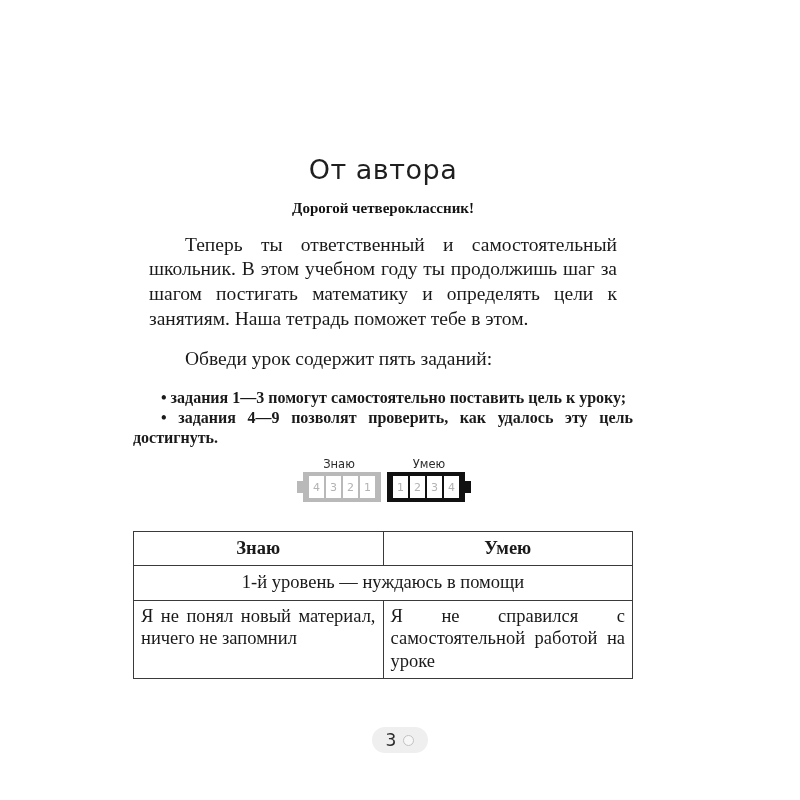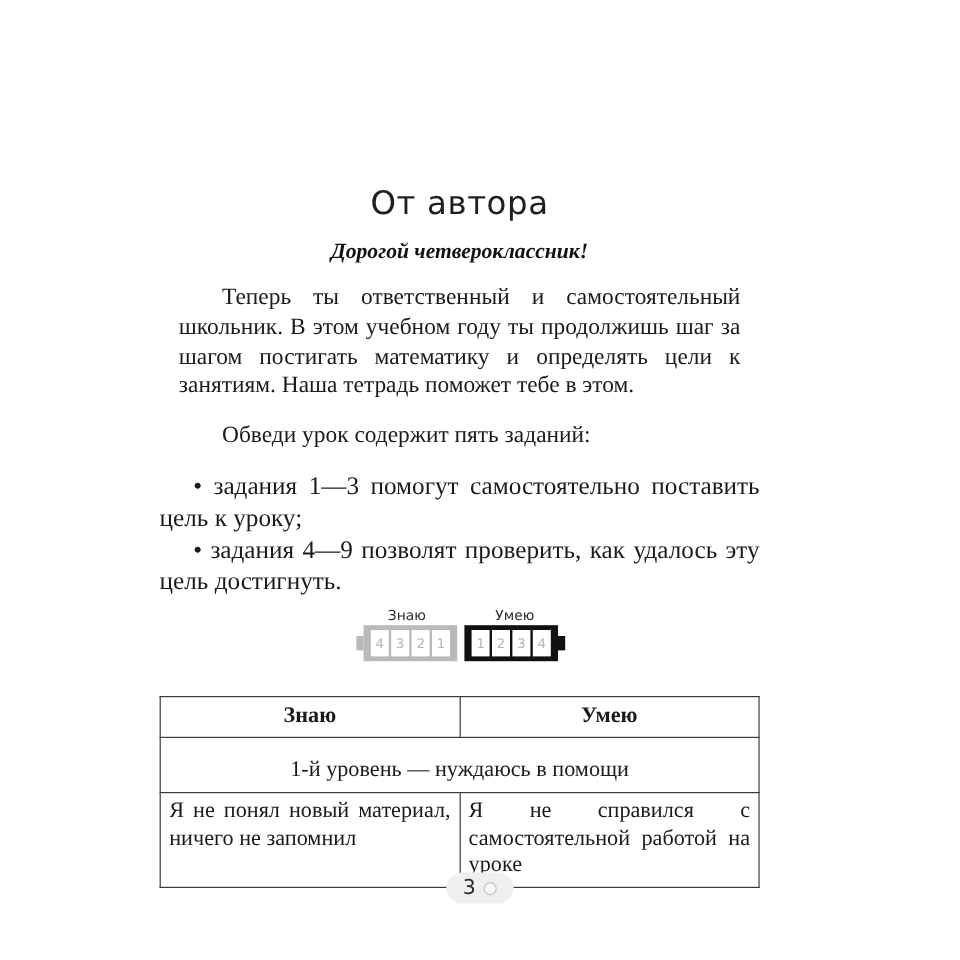--- a/index.html
+++ b/index.html
@@ -38,46 +38,46 @@
     font-size: 27px;
     font-weight: 400;
     letter-spacing: 0.5px;
     text-align: center;
     color: #1f1f1f;
     margin: 0 0 14px 0;
     line-height: 1.1;
   }
   .doc-subtitle {
     font-family: "Liberation Serif", "DejaVu Serif", serif;
-    font-size: 18px;
+    font-size: 15px;
     font-weight: bold;
     text-align: center;
     margin: 0 0 7px 0;
     line-height: 1.2;
     color: #121212;
-    font-style: italic;
   }
 
   
   p.body-par {
     font-size: 19.5px;
     line-height: 1.265;
     margin: 16px;
     text-align: justify;
     text-indent: 36px;
     color: #1a1a1a;
     hyphens: none;
   }
   p.bullet-par {
-    font-size: 21px;
+    font-size: 16px;
     line-height: 1.265;
     margin: 0;
     text-align: justify;
     text-indent: 28px;
     color: #1a1a1a;
+    font-weight: bold;
   }
 
   
   .battery-figure {
     margin: 10px 0 0 0;
     height: 58px;
     position: relative;
   }
   .battery-group {
     position: absolute;
@@ -160,21 +160,21 @@
     vertical-align: top;
     color: #1a1a1a;
   }
   .levels-table th {
     text-align: center;
     font-weight: bold;
     padding: 5px 6px 6px;
   }
   .levels-table td.span-row {
     text-align: center;
-    padding: 16px 6px 6px;
+    padding: 5px 6px 6px;
   }
   .levels-table td.desc {
     text-align: justify;
     text-align-last: left;
     padding: 4px 7px 6px;
   }
 
   
   .page-footer {
     position: absolute;

